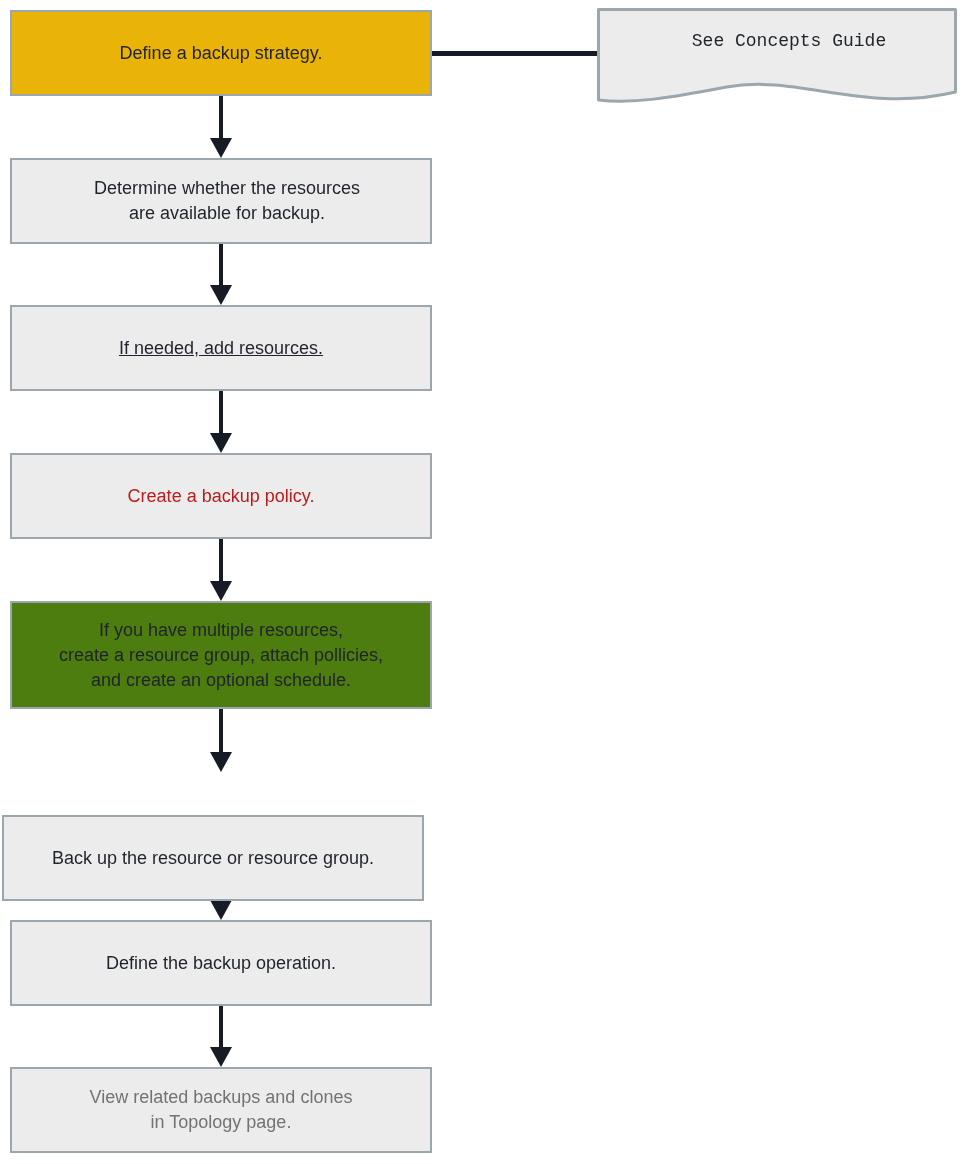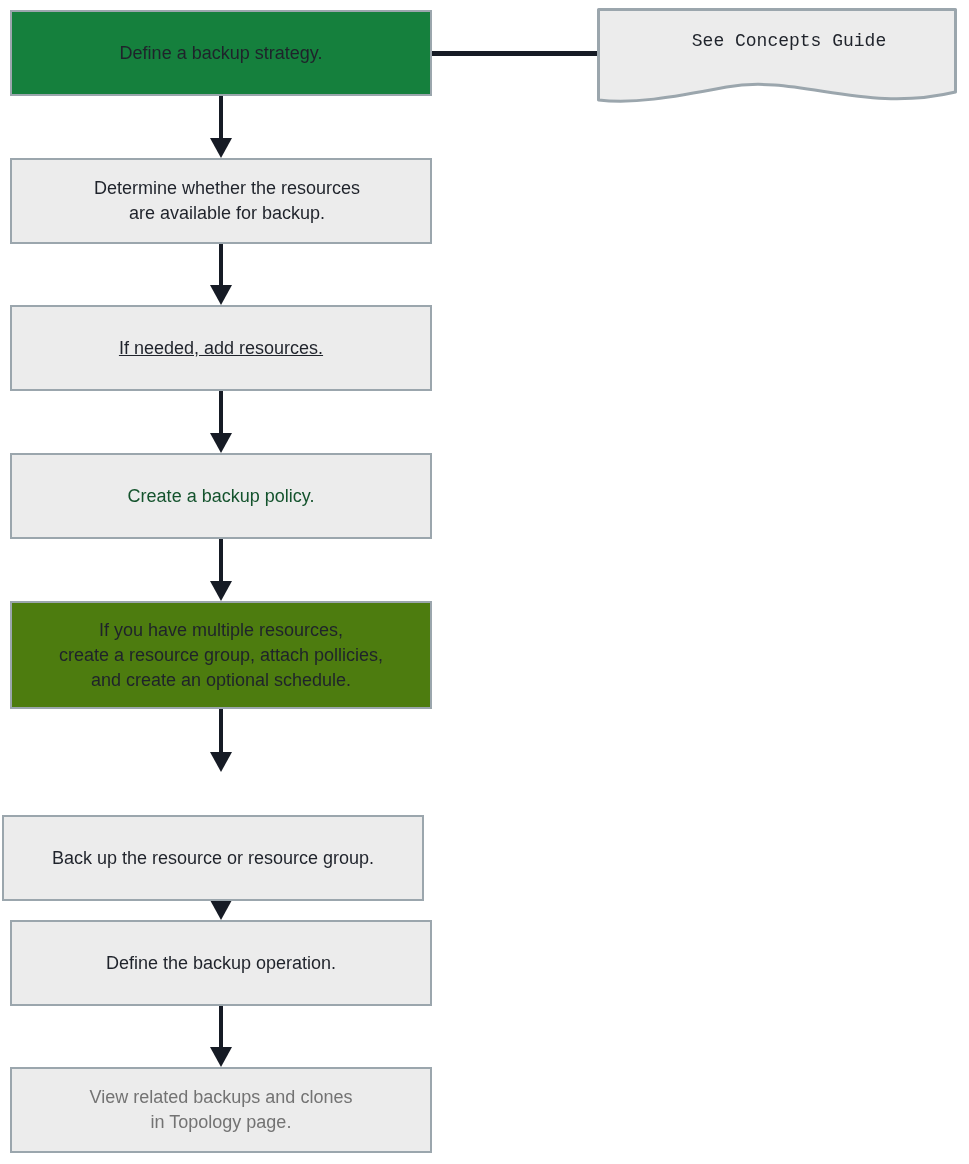--- a/index.html
+++ b/index.html
@@ -125,32 +125,32 @@
       <svg width="167" height="5" viewBox="0 0 167 5">
         <rect x="0" y="0" width="167" height="5" fill="#161b25"></rect>
       </svg>
     </div>
     <div class="doc-shape" style="left: 597px; top: 8px; width: 360px; height: 98px;">
       <svg width="360" height="98" viewBox="0 0 360 98">
         <path d="M 1.5 1.5 L 358.5 1.5 L 358.5 84 C 266.4 106, 201.60000000000002 66, 129.6 79 C 72 90, 36 96, 1.5 92 Z" fill="#ececec" stroke="#9ba6ad" stroke-width="3" stroke-linejoin="round"></path>
       </svg>
     </div>
     <div class="doc-label" style="left: 597px; top: 8px; width: 360px;">See Concepts Guide</div>
-    <div class="node" style="left: 10px; top: 10px; width: 422px; height: 86px; background: #15803d; border-color: rgb(155, 166, 173);">
+    <div class="node" style="left: 10px; top: 10px; width: 422px; height: 86px; background: #eab308; border-color: rgb(155, 166, 173);">
       <div class="node-label" style="color: rgb(31, 35, 43);">Define a backup strategy.</div>
     </div>
     <div class="node" style="left: 10px; top: 158px; width: 422px; height: 86px; background: rgb(236, 236, 236); border-color: rgb(155, 166, 173); padding-left: 12px;">
       <div class="node-label" style="color: rgb(31, 35, 43);">Determine whether the resources
 are available for backup.</div>
     </div>
     <div class="node" style="left: 10px; top: 305px; width: 422px; height: 86px; background: rgb(236, 236, 236); border-color: rgb(155, 166, 173);">
       <div class="node-label" style="color: rgb(31, 35, 43); text-decoration: underline;">If needed, add resources.</div>
     </div>
     <div class="node" style="left: 10px; top: 453px; width: 422px; height: 86px; background: rgb(236, 236, 236); border-color: rgb(155, 166, 173);">
-      <div class="node-label" style="color: #14532d;">Create a backup policy.</div>
+      <div class="node-label" style="color: #b91c1c;">Create a backup policy.</div>
     </div>
     <div class="node" style="left: 10px; top: 601px; width: 422px; height: 108px; background: #4d7c0f; border-color: rgb(155, 166, 173);">
       <div class="node-label" style="color: rgb(31, 35, 43);">If you have multiple resources,
 create a resource group, attach pollicies,
 and create an optional schedule.</div>
     </div>
     <div class="node" style="left: 2px; top: 772px; width: 422px; height: 86px; background: rgb(236, 236, 236); border-color: rgb(155, 166, 173); margin-top: 43px;">
       <div class="node-label" style="color: rgb(31, 35, 43);">Back up the resource or resource group.</div>
     </div>
     <div class="node" style="left: 10px; top: 920px; width: 422px; height: 86px; background: rgb(236, 236, 236); border-color: rgb(155, 166, 173);">

